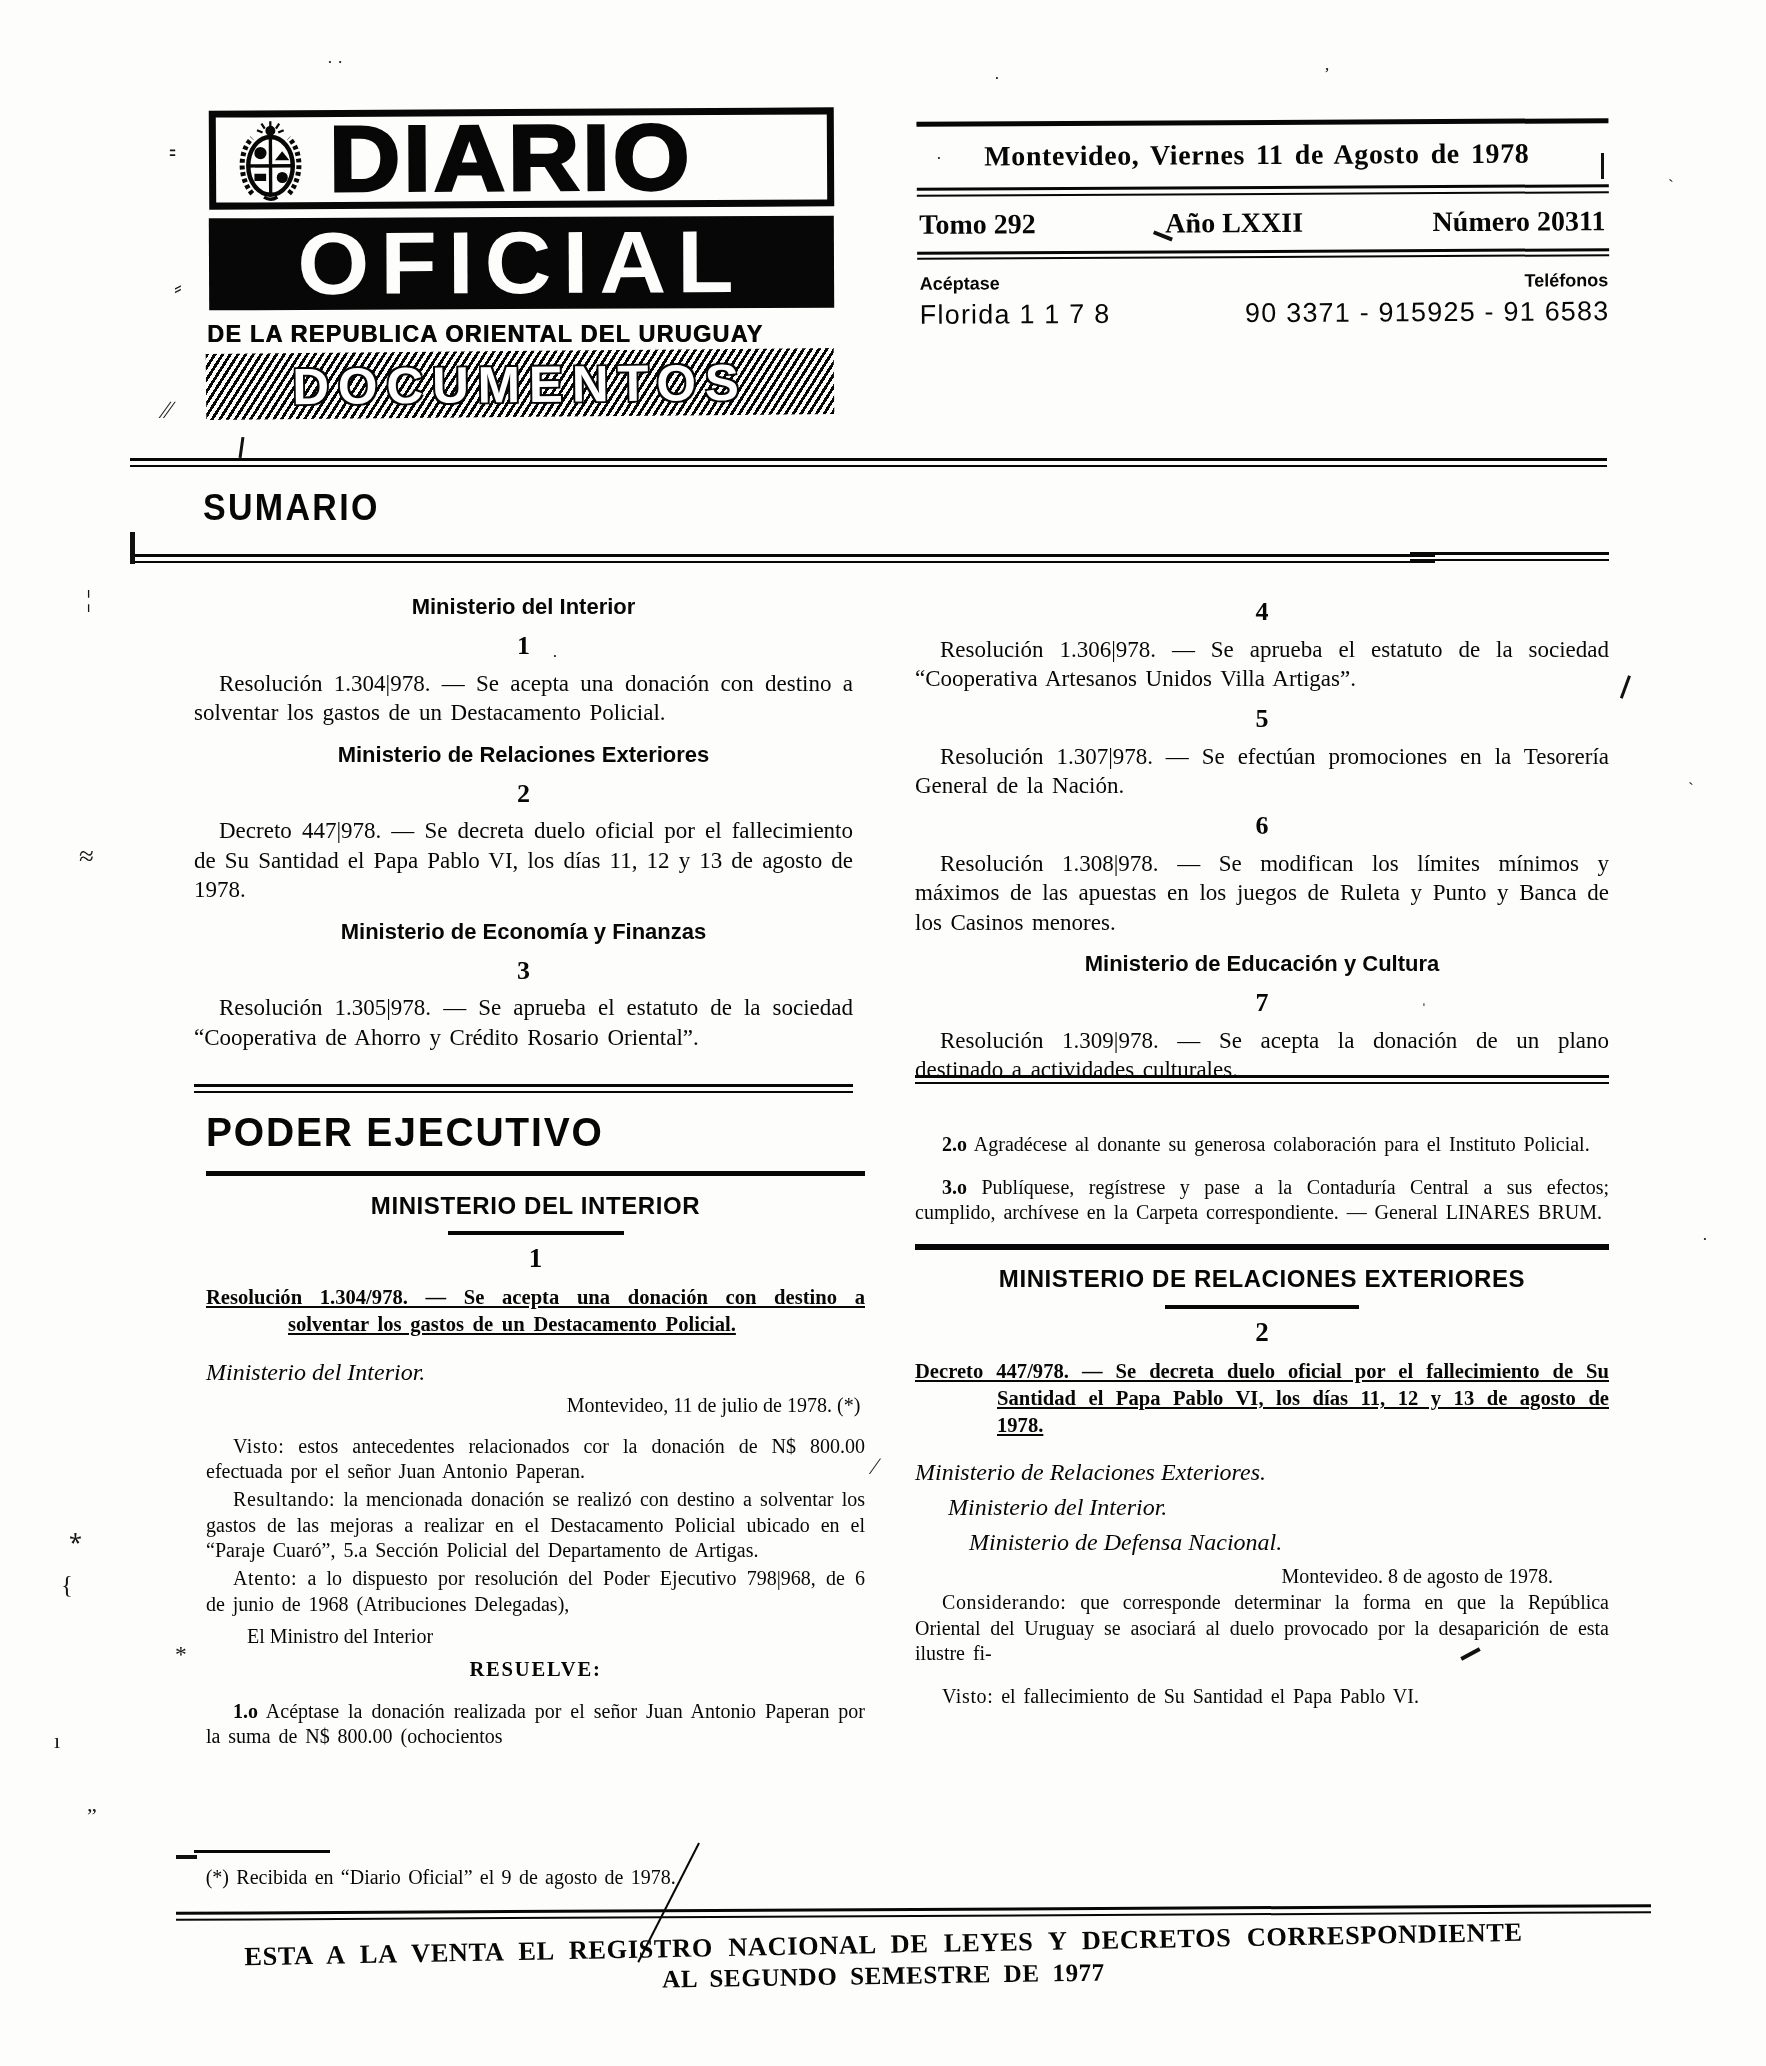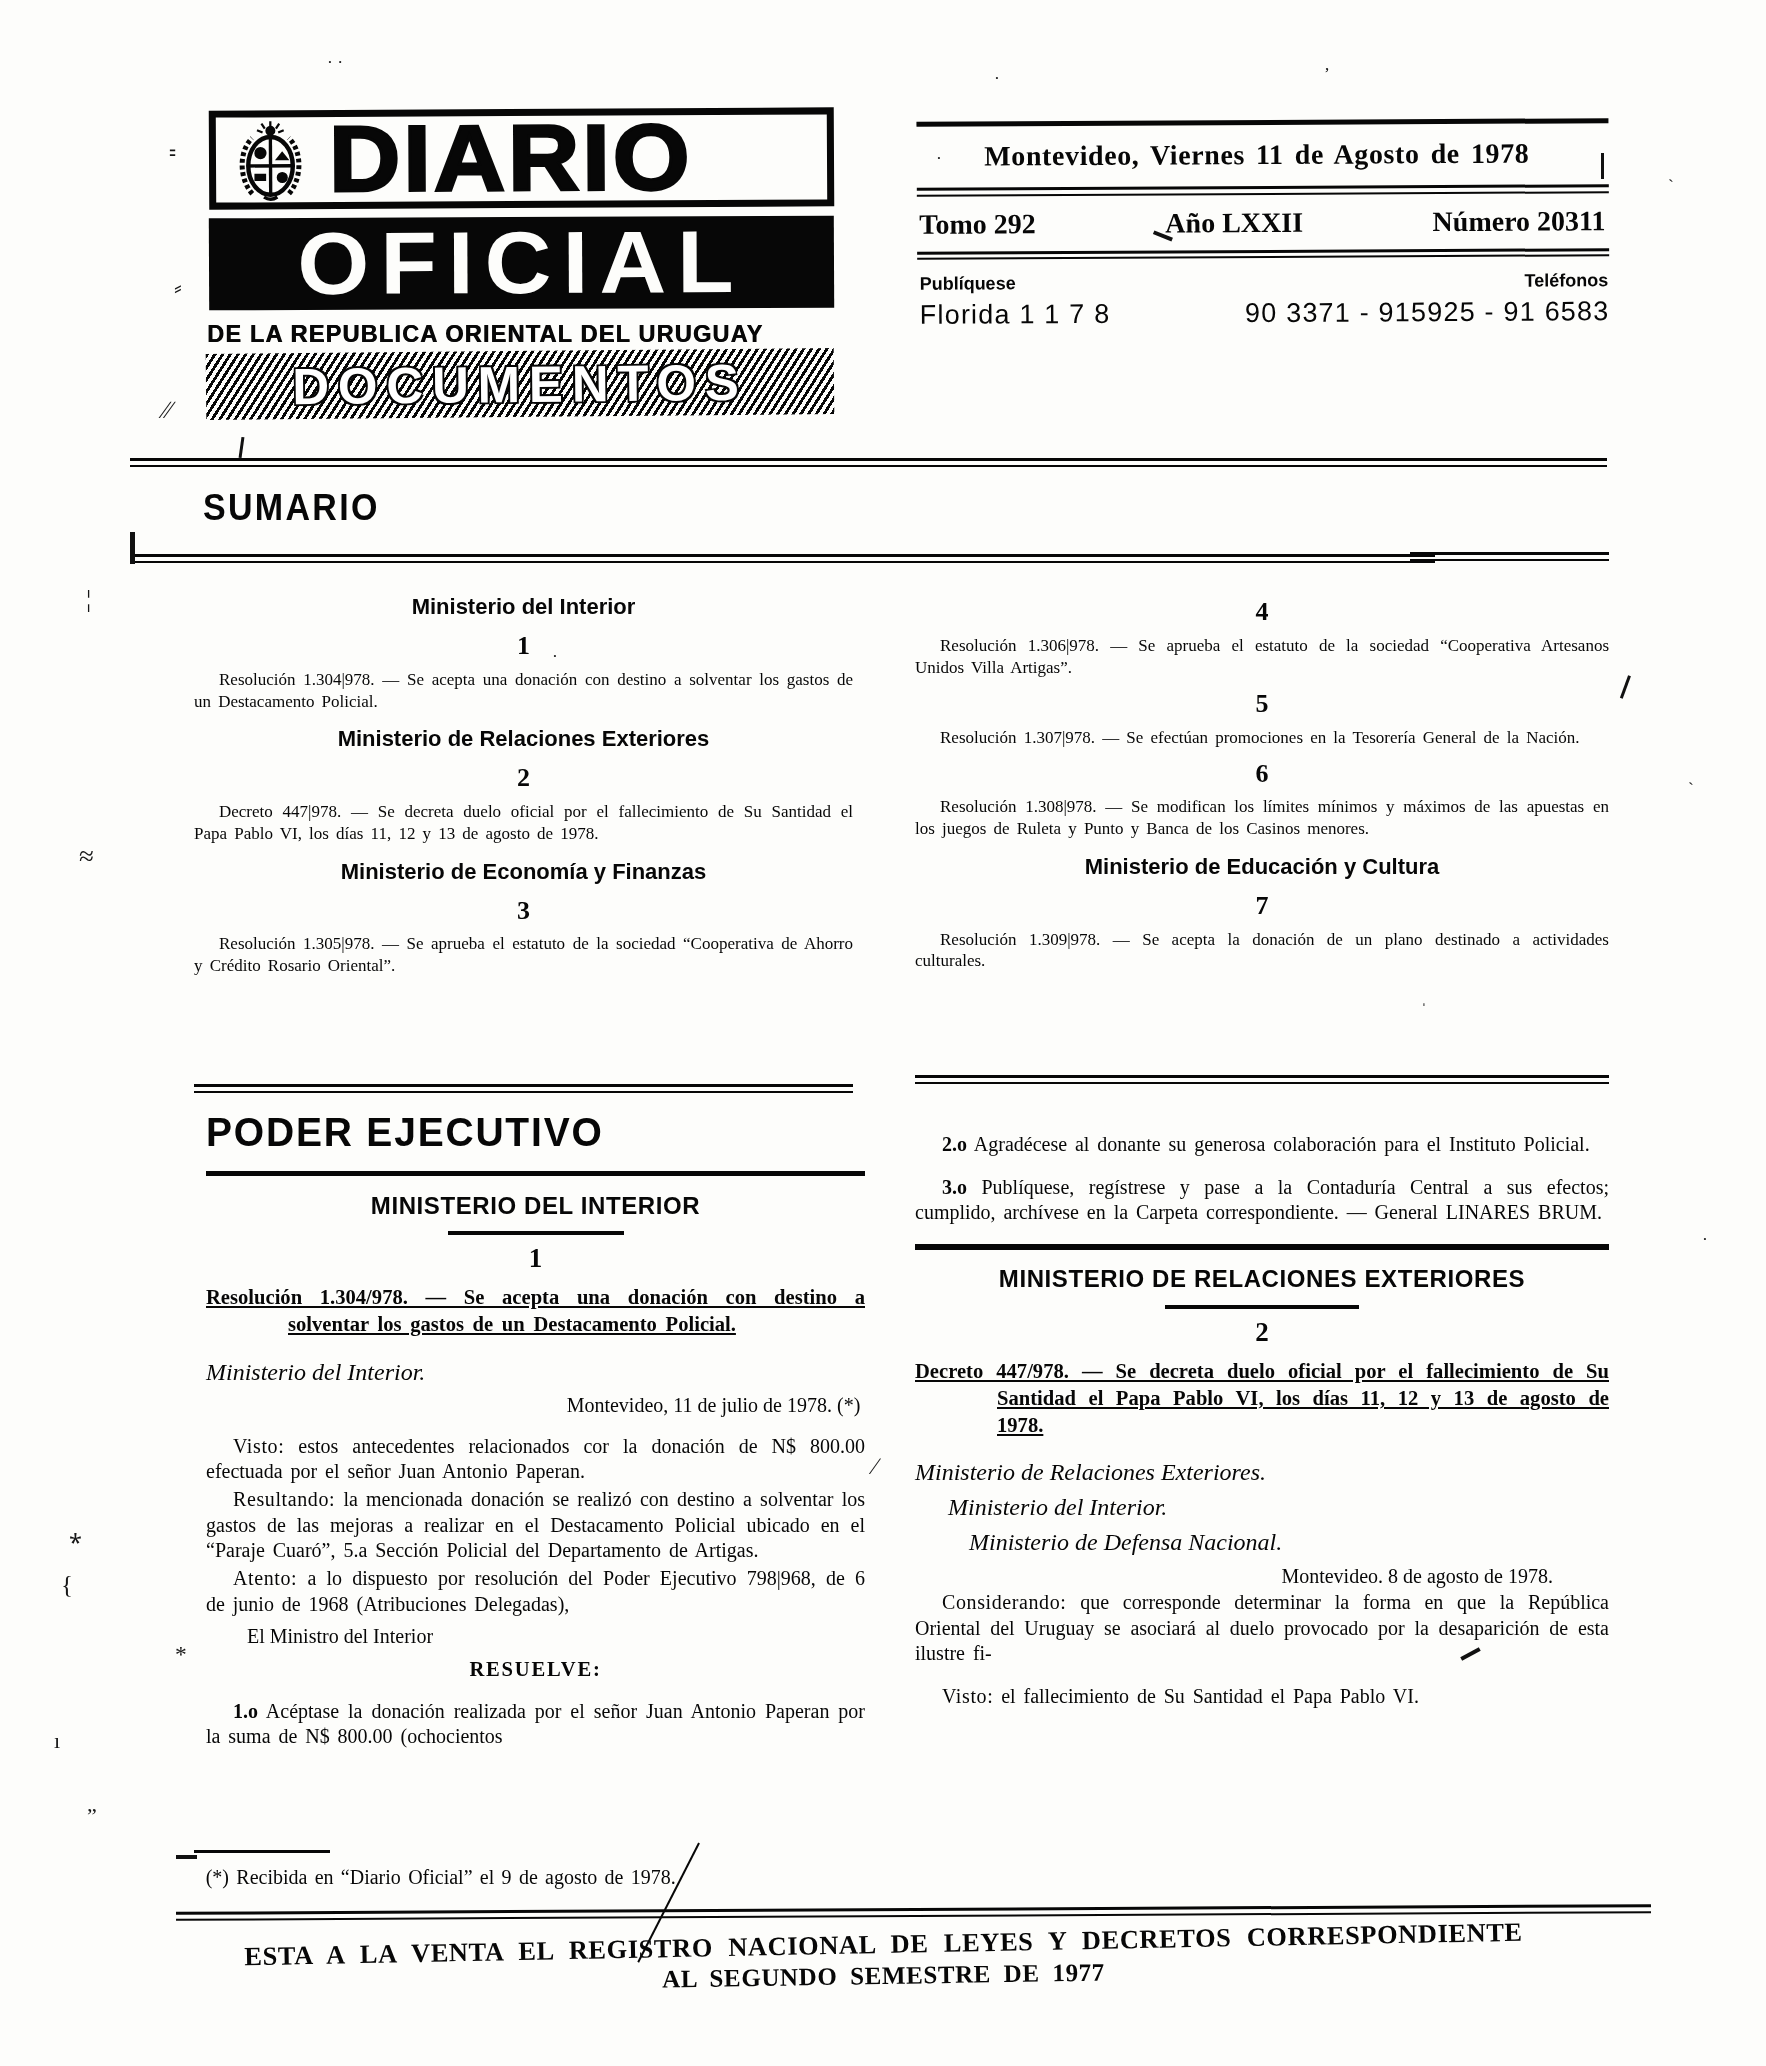--- a/index.html
+++ b/index.html
@@ -51,21 +51,21 @@
 
   
   .sumario-title{left:203px;top:490px;font-family:"Liberation Sans",sans-serif;font-weight:bold;
                  font-size:34px;letter-spacing:2.3px;transform:scaleY(1.06);line-height:1;}
   .sum-col{line-height:1.26;}
   .sum-left{left:194px;top:580px;width:659px;}
   .sum-right{left:915px;top:587px;width:694px;}
   .sum-ministry{font-family:"Liberation Sans",sans-serif;font-weight:bold;font-size:22px;
                 text-align:center;margin:13px 0 3.5px;}
   .sum-number{font-weight:bold;font-size:26px;text-align:center;margin:9.4px 0 5.9px;}
-  .sum-entry{font-size:17px;text-align:justify;text-indent:25px;word-spacing:2.9px;line-height:1.28;}
+  .sum-entry{font-size:23px;text-align:justify;text-indent:25px;word-spacing:2.9px;line-height:1.28;}
 
   
   .pe-left{left:206px;top:1112px;width:659px;}
   .pe-right{left:915px;top:1114px;width:694px;}
   .poder-title{font-family:"Liberation Sans",sans-serif;font-weight:bold;font-size:39px;
                letter-spacing:1.8px;line-height:1;transform:scaleY(1.04);transform-origin:left top;}
   .thick-rule{height:5.3px;background:#070707;margin-top:20px;}
   .mini-heading{font-family:"Liberation Sans",sans-serif;font-weight:bold;font-size:24px;
                 text-align:center;margin-top:15.3px;letter-spacing:0.6px;}
   .mini-underline{width:176px;height:3.5px;background:#070707;margin:11.7px auto 0;}
@@ -141,21 +141,21 @@
     <div class="hrule" data-interactable="false"></div>
     <div class="date-line" data-interactable="false">Montevideo, Viernes 11 de Agosto de 1978</div>
     <div class="drule" data-interactable="false"></div>
     <div class="tome-row" data-interactable="false">
       <span data-interactable="false">Tomo 292</span>
       <span data-interactable="false">Año LXXII</span>
       <span data-interactable="false">Número 20311</span>
     </div>
     <div class="drule" data-interactable="false"></div>
     <div class="contact-labels" data-interactable="false">
-      <span data-interactable="false">Publíquese</span>
+      <span data-interactable="false">Acéptase</span>
       <span data-interactable="false">Teléfonos</span>
     </div>
     <div class="contact-values" data-interactable="false">
       <span data-interactable="false">Florida 1 1 7 8</span>
       <span data-interactable="false">90 3371 - 915925 - 91 6583</span>
     </div>
   </div>
 
   <div class="abs drule rule-top-full" data-interactable="false"></div>
   <div class="abs sumario-title" data-interactable="false">SUMARIO</div>

